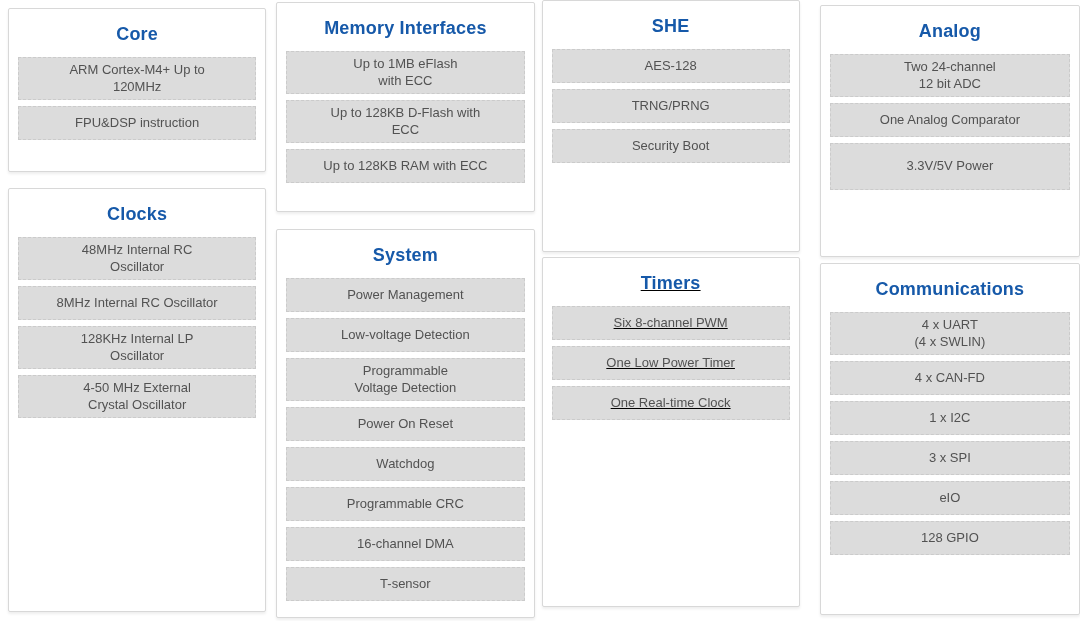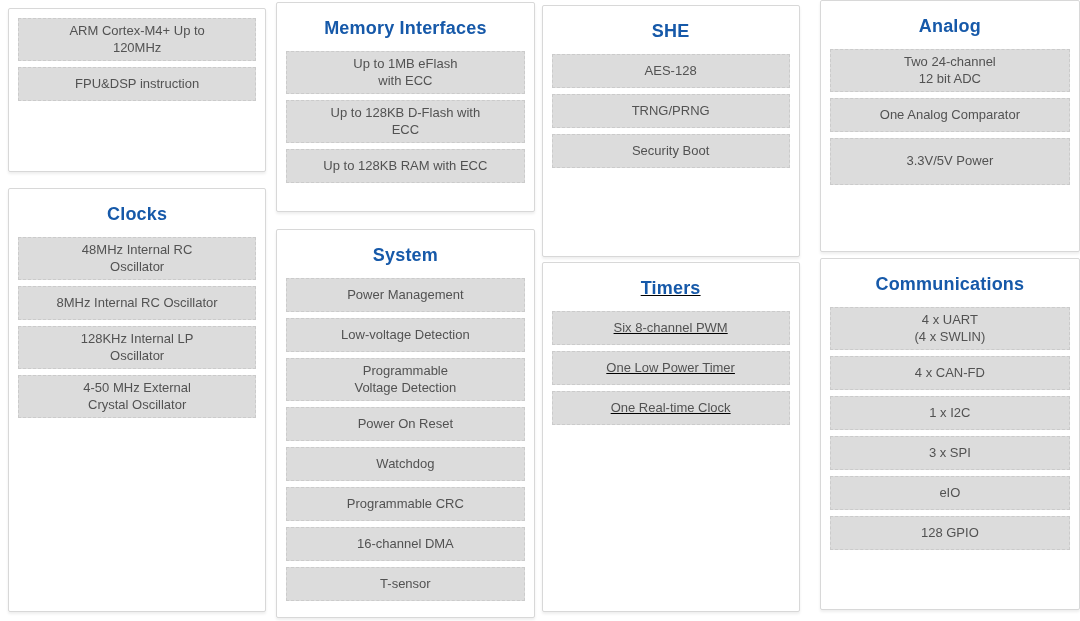--- a/index.html
+++ b/index.html
@@ -19,22 +19,22 @@
   }
   .board{
     position:relative;
     width:1080px;height:621px;
     display:flex;
     align-items:flex-start;
   }
   .col{display:flex;flex-direction:column;}
   .col-1{margin-left:8px;width:260px;padding-top:8px;}
   .col-2{margin-left:10px;width:260px;padding-top:2px;}
-  .col-3{margin-left:7px;width:260px;padding-top:5px;}
-  .col-4{margin-left:20px;width:262px;}
+  .col-3{margin-left:7px;width:260px;}
+  .col-4{margin-left:20px;width:262px;padding-top:5px;}
   .panel{
     background:#fff;
     border:1px solid var(--panel-border);
     border-radius:2px;
     box-shadow:0 2px 3px rgba(0,0,0,0.07);
     padding:9px;
     display:flex;
     flex-direction:column;
   }
   .panel-core{height:164px;}
@@ -75,20 +75,21 @@
   }
   .item.tall{min-height:47px;}
 </style>
 </head>
 <body>
 
 <div class="board">
 
   <div class="col col-1">
     <section class="panel panel-core">
+      <h2 class="panel-title">Core</h2>
       <div class="items">
           <div class="item">ARM Cortex-M4+ Up to
 120MHz</div>
           <div class="item">FPU&amp;DSP instruction</div>
         </div>
     </section>
     <section class="panel panel-clocks">
       <h2 class="panel-title">Clocks</h2>
       <div class="items">
           <div class="item">48MHz Internal RC

